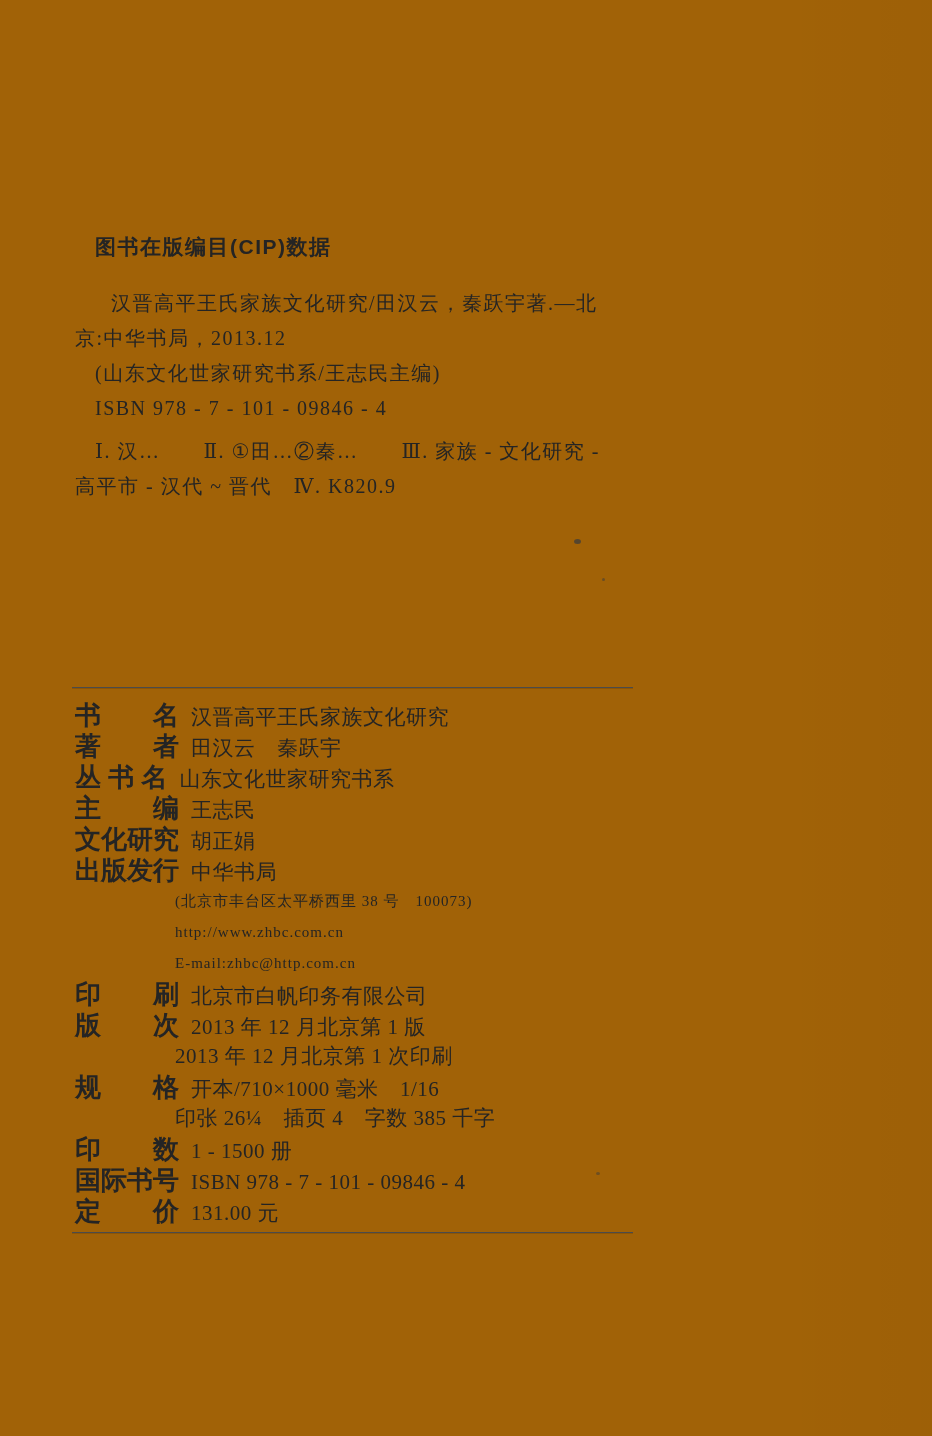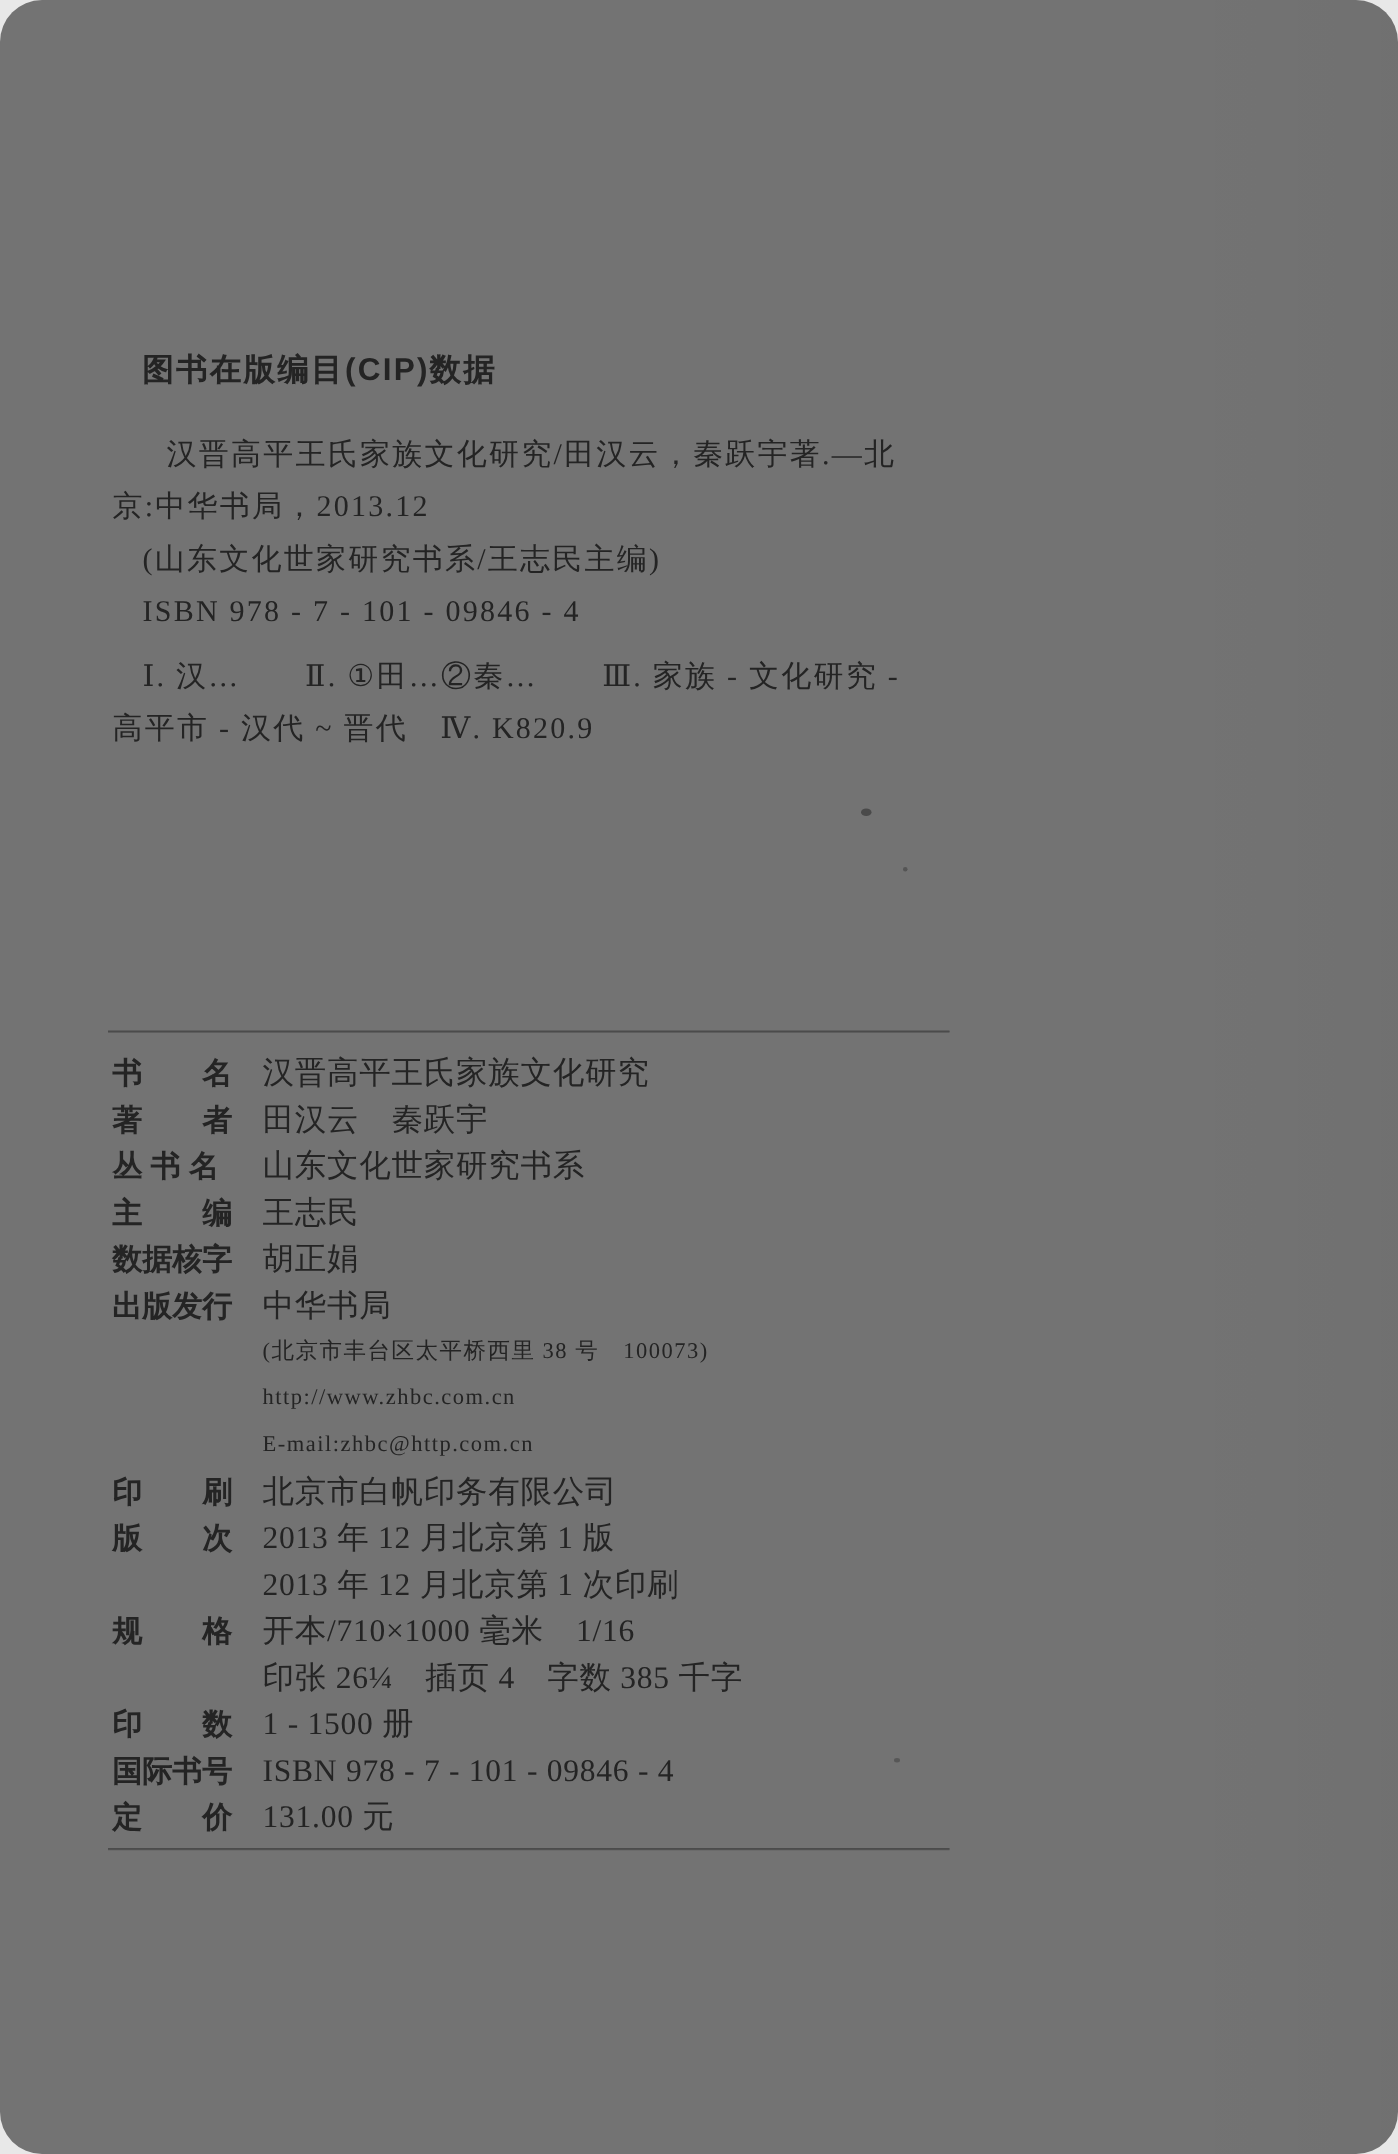--- a/index.html
+++ b/index.html
@@ -1,24 +1,23 @@
 <!DOCTYPE html>
 <html><head>
 <meta charset="utf-8">
 <style>
   html, body { margin: 0; padding: 0; background: #e8e8e8; }
   #page {
     position: relative;
     width: 932px; height: 1436px;
     margin: 0 auto;
-    background: #737373;
+    background: #a16207;
     overflow: hidden;
     color: #242424;
     font-family: "Liberation Serif", "DejaVu Serif", serif;
-    border-radius: 28px;
   }
   
   #page::after {
     content: "";
     position: absolute; top: 0; right: 0; bottom: 0; width: 150px;
     background: linear-gradient(to right, rgba(0,0,0,0), rgba(0,0,0,0.025));
     pointer-events: none;
   }
 
   
@@ -51,21 +50,21 @@
 
   
   .colophon {
     position: absolute; left: 75px; top: 700px; width: 620px;
   }
   .row { display: flex; height: 31px; line-height: 31px; align-items: baseline; }
   .row .lbl {
     flex: 0 0 88px;
     font-family: "Liberation Sans", "DejaVu Sans", sans-serif;
     font-weight: bold;
-    font-size: 20px;
+    font-size: 26px;
     white-space: pre;
   }
   .row .val {
     margin-left: 12px;
     font-size: 21px;
     letter-spacing: 0.5px;
     white-space: pre;
   }
   .row.small .val { font-size: 15px; letter-spacing: 1px; }
 
@@ -104,21 +103,21 @@
     </div>
     <div class="row">
       <span class="lbl">丛 书 名</span>
       <span class="val">山东文化世家研究书系</span>
     </div>
     <div class="row">
       <span class="lbl">主　　编</span>
       <span class="val">王志民</span>
     </div>
     <div class="row">
-      <span class="lbl">数据核字</span>
+      <span class="lbl">文化研究</span>
       <span class="val">胡正娟</span>
     </div>
     <div class="row">
       <span class="lbl">出版发行</span>
       <span class="val">中华书局</span>
     </div>
     <div class="row small">
       <span class="lbl"></span>
       <span class="val">(北京市丰台区太平桥西里 38 号　100073)</span>
     </div>

